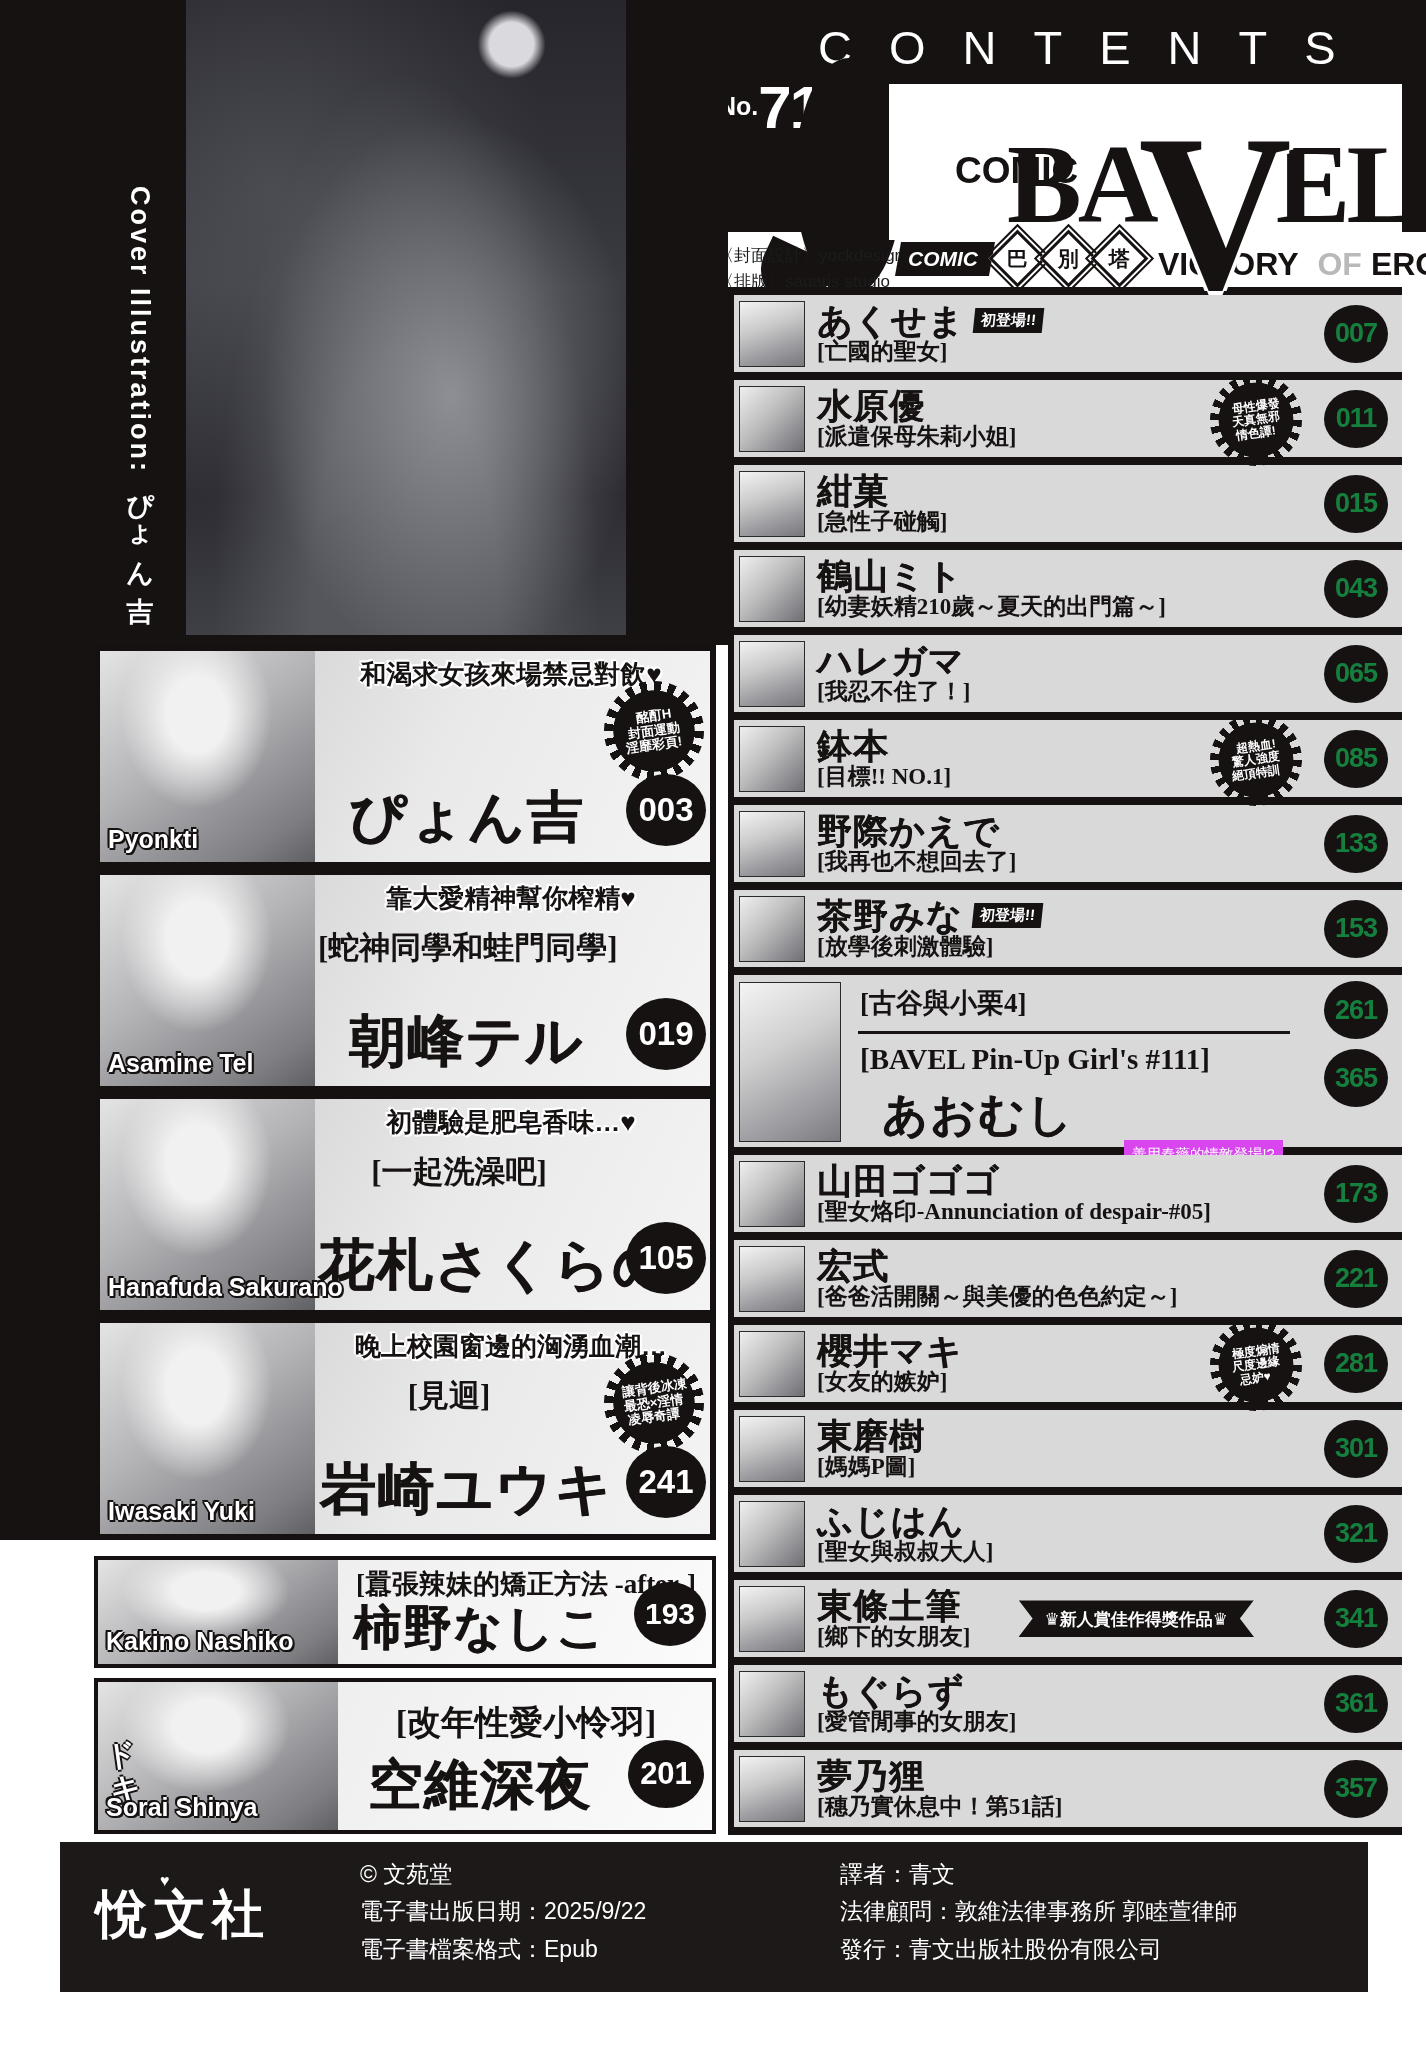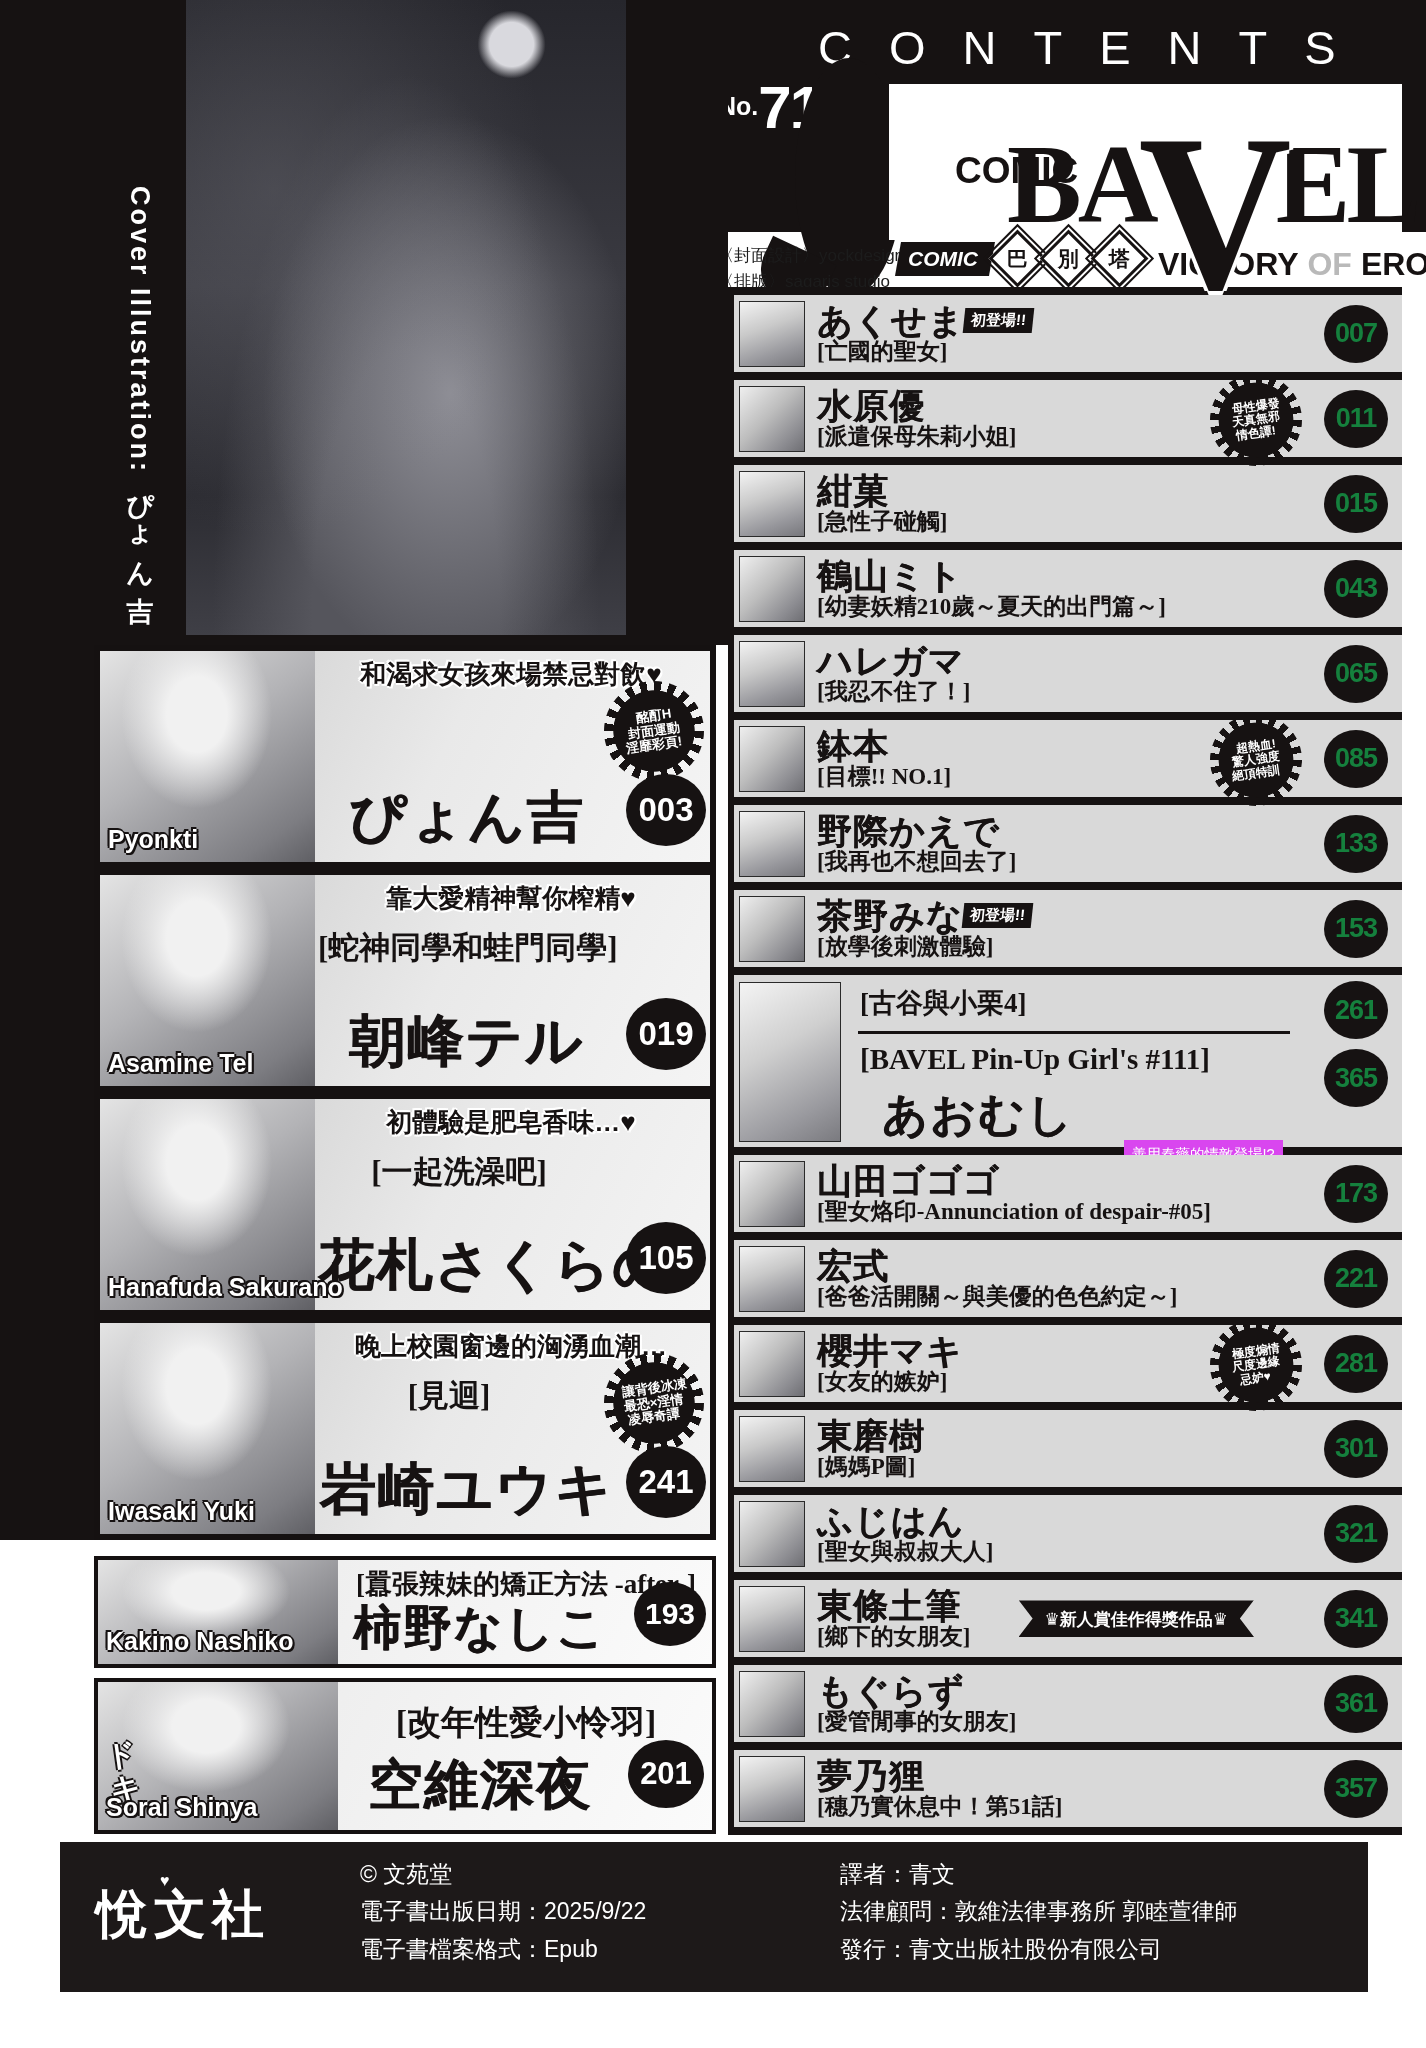--- a/index.html
+++ b/index.html
@@ -25,21 +25,21 @@
               text-shadow:-4px 0 #fff,4px 0 #fff,0 -4px #fff,0 4px #fff;}
   .credits{position:absolute;left:717px;top:243px;font-size:17px;line-height:1.55;color:#1c1c1c;}
   .badge-comic{position:absolute;left:898px;top:238px;display:flex;align-items:center;}
   .badge-pill{background:#161212;color:#fff;font-style:italic;font-weight:900;font-size:21px;
               padding:5px 14px 5px 10px;transform:skewX(-10deg);}
   .badge-pill span{display:inline-block;transform:skewX(10deg);}
   .diamond{width:35px;height:35px;background:#fff;border:3px solid #161212;outline:2px solid #161212;outline-offset:2px;
            transform:rotate(45deg);margin:0 5px;display:flex;align-items:center;justify-content:center;}
   .diamond span{transform:rotate(-45deg);font-size:21px;font-weight:900;color:#161212;}
   .victory{position:absolute;left:1158px;top:246px;display:flex;gap:9px;font-size:32px;font-weight:900;white-space:nowrap;}
-  .victory .of{color:#b9b9b9;}
+  .victory .of{color:#b9b9b9;margin-left:10px;}
 
   
   .cover-panel{position:absolute;left:0;top:0;width:728px;height:645px;background:#161212;}
   .cover-label{position:absolute;left:122px;top:186px;height:460px;color:#fff;font-size:27px;font-weight:700;
                writing-mode:vertical-rl;text-orientation:mixed;letter-spacing:3px;}
   .cover-img{position:absolute;left:186px;top:0;width:440px;height:635px;
      background:
        radial-gradient(circle at 74% 7%, #d9d9de 0 22px, rgba(217,217,222,0) 34px),
        radial-gradient(ellipse at 20% 30%, rgba(120,120,128,.35), rgba(0,0,0,0) 55%),
        radial-gradient(ellipse at 60% 62%, rgba(190,190,198,.55), rgba(0,0,0,0) 50%),
@@ -48,21 +48,21 @@
   .left-strip{position:absolute;left:0;top:645px;width:94px;height:895px;background:#161212;}
 
   
   .toc{position:absolute;left:728px;top:287px;width:674px;background:#161212;padding:8px 0 0 6px;box-sizing:border-box;}
   .row{position:relative;width:668px;height:77px;background:#d9d9d9;margin-bottom:8px;
        display:flex;align-items:center;box-sizing:border-box;}
   .thumb{width:64px;height:64px;margin:0 12px 0 5px;border:1px solid #2a2a2a;flex:0 0 auto;
          background:linear-gradient(135deg,#efefef 0%,#bdbdbd 45%,#8b8b90 80%,#6e6e73 100%);}
   .row:nth-child(odd) .thumb{background:linear-gradient(160deg,#f3f3f3 0%,#c9c9c9 40%,#97979c 75%,#77777c 100%);}
   .rinfo{display:flex;flex-direction:column;justify-content:center;gap:2px;min-width:0;}
-  .rname-line{display:flex;align-items:center;}
+  .rname-line{display:flex;align-items:center;gap:10px;}
   .rname{font-size:35px;font-weight:900;letter-spacing:1px;line-height:1;white-space:nowrap;
          text-shadow:0.6px 0 #161212;}
   .debut{background:#161212;color:#fff;font-size:15px;font-weight:900;padding:3px 7px;transform:skewX(-6deg);white-space:nowrap;}
   .rsub{font-family:"Liberation Serif","DejaVu Serif",serif;font-weight:700;font-size:23px;line-height:1.05;white-space:nowrap;}
   .pnum{position:absolute;right:14px;top:50%;transform:translateY(-50%);width:64px;height:58px;border-radius:50%;
         background:#161212;color:#15803d;font-size:27px;font-weight:900;display:flex;align-items:center;justify-content:center;
         letter-spacing:-1px;}
   .burst{position:absolute;display:flex;flex-direction:column;align-items:center;justify-content:center;
          border-radius:50%;color:#fff;font-weight:900;text-align:center;z-index:3;
          background:radial-gradient(circle,#161212 0 57%,rgba(0,0,0,0) 58%),

